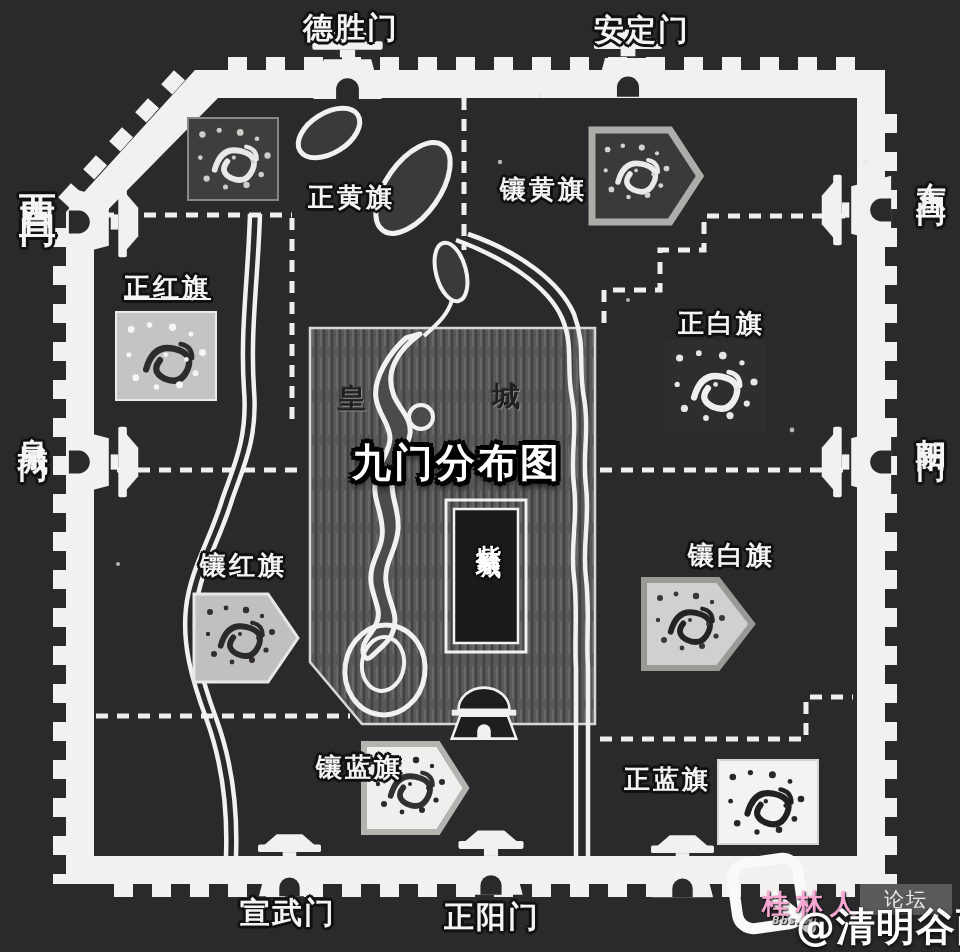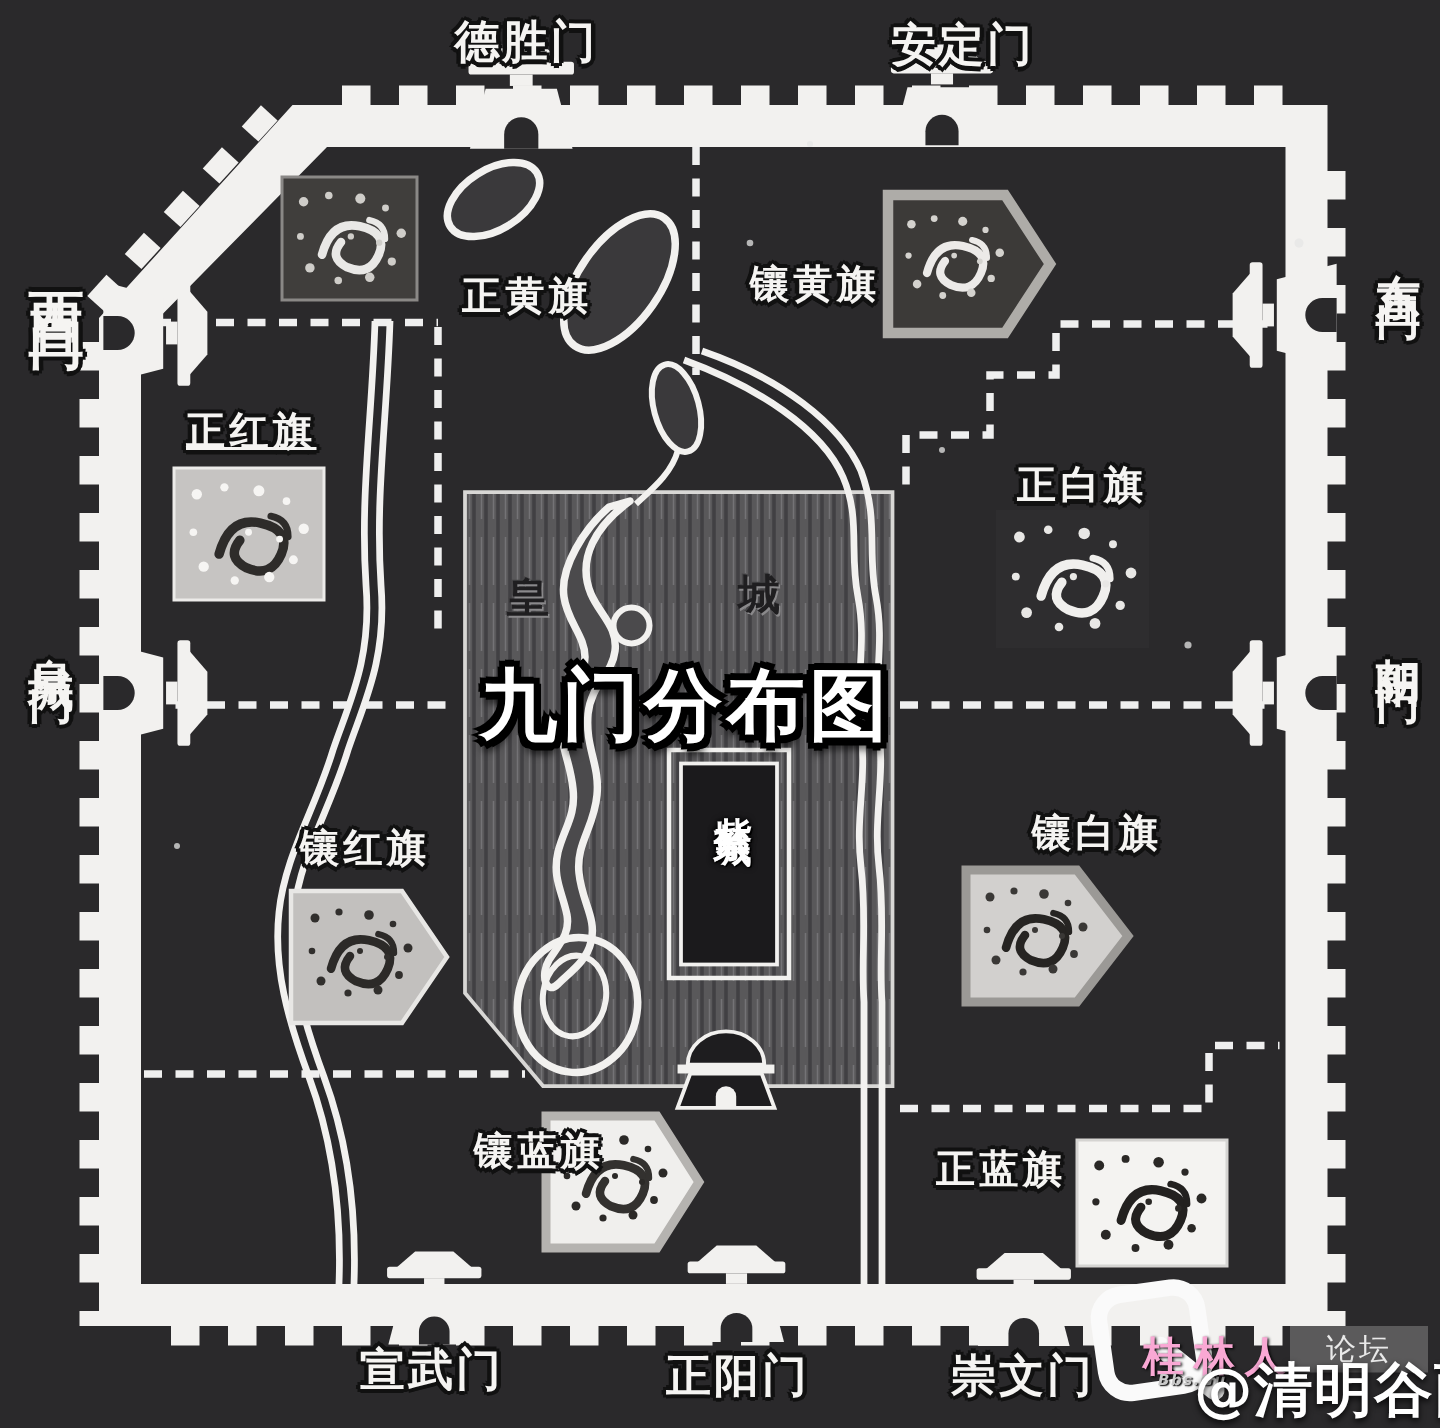--- a/index.html
+++ b/index.html
@@ -12,21 +12,21 @@
   .txt{position:absolute;color:#f5f4f2;font-weight:bold;white-space:nowrap;}
   .outline{
     text-shadow:-2px -2px 0 #111,2px -2px 0 #111,-2px 2px 0 #111,2px 2px 0 #111,
                 0 -3px 0 #111,0 3px 0 #111,-3px 0 0 #111,3px 0 0 #111;
   }
   .gate-label-h{font-size:30px;letter-spacing:2px;text-align:center;}
   .gate-label-v{writing-mode:vertical-rl;text-orientation:upright;letter-spacing:6px;}
   .banner-label{font-size:26px;letter-spacing:3px;}
   #title{
     left:302px;top:436px;width:310px;text-align:center;
-    font-size:52px;letter-spacing:3px;color:#ffffff;
+    font-size:39px;letter-spacing:3px;color:#ffffff;
     text-shadow:-4px -4px 0 #000,4px -4px 0 #000,-4px 4px 0 #000,4px 4px 0 #000,
                 0 -5px 0 #000,0 5px 0 #000,-5px 0 0 #000,5px 0 0 #000,0 7px 6px rgba(0,0,0,.8);
   }
   .city-char{font-size:28px;color:#1f1e20;font-weight:bold;
     text-shadow:1px 1px 0 #8a898b,-1px -1px 0 #454446;}
   #palace-label{
     left:472px;top:524px;height:104px;font-size:25px;
     writing-mode:vertical-rl;text-orientation:upright;letter-spacing:4px;color:#fff;
     text-shadow:0 0 4px #000,0 0 2px #000,1px 1px 0 #000;
   }
@@ -247,21 +247,20 @@
   <div class="txt" id="palace-label">紫禁城</div>
 
   <div class="txt outline gate-label-h" style="left:303px;top:8px;width:96px;">德胜门</div>
   <div class="txt outline gate-label-h" style="left:594px;top:10px;width:96px;">安定门</div>
   <div class="txt outline gate-label-v" style="left:12px;top:166px;font-size:37px;">西直门</div>
   <div class="txt outline gate-label-v" style="left:910px;top:158px;font-size:30px;">东直门</div>
   <div class="txt outline gate-label-v" style="left:12px;top:414px;font-size:30px;">阜城门</div>
   <div class="txt outline gate-label-v" style="left:910px;top:414px;font-size:30px;">朝阳门</div>
   <div class="txt outline gate-label-h" style="left:240px;top:893px;width:96px;">宣武门</div>
   <div class="txt outline gate-label-h" style="left:444px;top:897px;width:96px;">正阳门</div>
-  <div class="txt outline gate-label-h" style="left:634px;top:897px;width:96px;">崇文门</div>
 
   <div class="txt outline banner-label" style="left:308px;top:168px;margin-top:12px;">正黄旗</div>
   <div class="txt outline banner-label" style="left:500px;top:172px;">镶黄旗</div>
   <div class="txt outline banner-label" style="left:124px;top:270px;text-decoration:underline;">正红旗</div>
   <div class="txt outline banner-label" style="left:678px;top:306px;">正白旗</div>
   <div class="txt outline banner-label" style="left:200px;top:548px;">镶红旗</div>
   <div class="txt outline banner-label" style="left:672px;top:538px;margin-left:16px;">镶白旗</div>
   <div class="txt outline banner-label" style="left:280px;top:750px;margin-left:36px;">镶蓝旗</div>
   <div class="txt outline banner-label" style="left:624px;top:762px;text-align:center;">正蓝旗</div>
 

